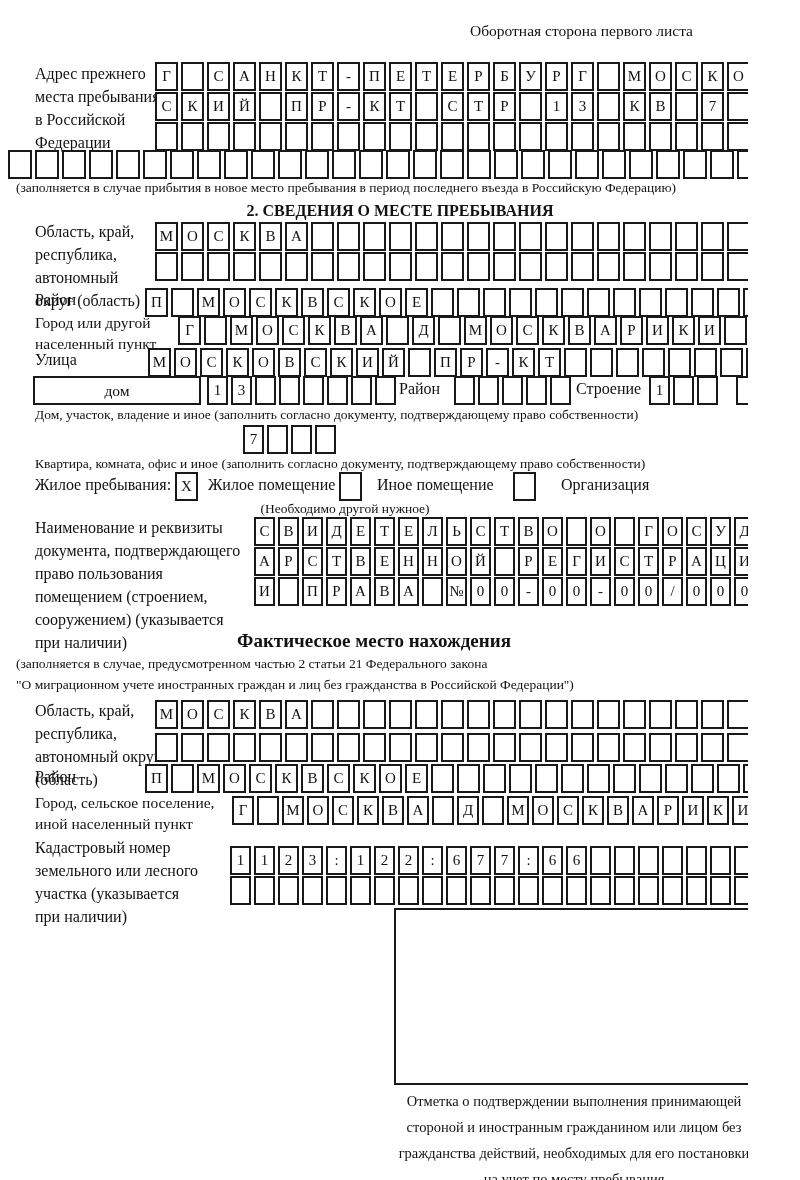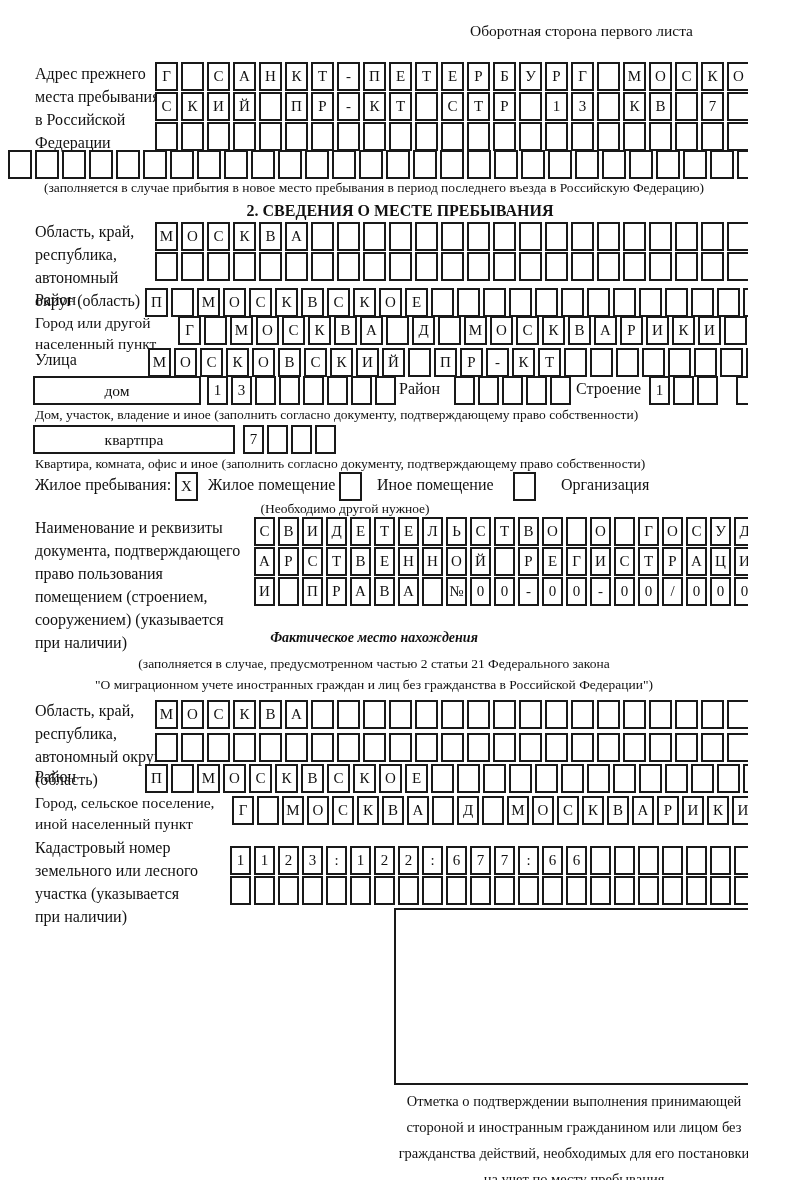--- a/index.html
+++ b/index.html
@@ -3,21 +3,21 @@
 <meta charset="utf-8">
 <style>
   html,body{margin:0;padding:0;background:#fff;}
   #page{
     position:relative;width:748px;height:1180px;background:#fff;
     font-family:"Liberation Serif","DejaVu Serif",serif;color:#111;overflow:hidden;
   }
   .lbl{position:absolute;font-size:16px;line-height:23px;white-space:pre-line;}
   .lbl2{position:absolute;font-size:15.5px;line-height:21px;white-space:pre-line;}
   .note{position:absolute;font-size:13.5px;}
-  .center{width:100%;text-align:center;left:0;}
+  .center{width:100%;text-align:left;left:16px;}
   .title{position:absolute;width:100%;text-align:center;font-weight:bold;font-size:16px;}
   .cellrow{position:absolute;display:flex;}
   .cell{
     flex:0 0 auto;width:var(--w,19px);height:25px;border:2px solid #191919;margin-right:3px;
     text-align:center;font-size:15px;line-height:25px;background:#fff;
   }
   .cellrow.small{--w:17px;}
   .cellrow.wide{--w:20px;}
   .cbox{
     position:absolute;width:19px;height:25px;border:2px solid #191919;background:#fff;
@@ -319,21 +319,20 @@
   <div class="cellrow small" style="left:649px;top:376px;">
       <div class="cell">1</div>
       <div class="cell"></div>
       <div class="cell"></div>
     </div>
   <div class="cellrow small" style="left:736px;top:376px;">
       <div class="cell"></div>
     </div>
   <div class="note" style="left:35px;top:407px;">Дом, участок, владение и иное (заполнить согласно документу, подтверждающему право собственности)</div>
 
-  <div class="bigbox" style="left:33px;top:425px;width:198px;">квартпра</div>
   <div class="cellrow small" style="left:243px;top:425px;">
       <div class="cell">7</div>
       <div class="cell"></div>
       <div class="cell"></div>
       <div class="cell"></div>
     </div>
   <div class="note" style="left:35px;top:456px;">Квартира, комната, офис и иное (заполнить согласно документу, подтверждающему право собственности)</div>
 
   <div class="lbl" style="left:35px;top:473px;">Жилое пребывания:</div>
   <div class="cbox" style="left:175px;top:472px;">X</div>
@@ -413,21 +412,21 @@
       <div class="cell">0</div>
       <div class="cell">-</div>
       <div class="cell">0</div>
       <div class="cell">0</div>
       <div class="cell">/</div>
       <div class="cell">0</div>
       <div class="cell">0</div>
       <div class="cell">0</div>
     </div>
 
-  <div class="title" style="top:630px;font-size:14px;font-style:italic;">Фактическое место нахождения</div>
+  <div class="title" style="top:630px;font-size:19px;">Фактическое место нахождения</div>
   <div class="note center" style="top:656px;">(заполняется в случае, предусмотренном частью 2 статьи 21 Федерального закона</div>
   <div class="note center" style="top:677px;">"О миграционном учете иностранных граждан и лиц без гражданства в Российской Федерации")</div>
 
   <div class="lbl" style="left:35px;top:699px;">Область, край,
 республика,
 автономный округ
 (область)</div>
   <div class="cellrow" style="left:155px;top:700px;">
       <div class="cell">М</div>
       <div class="cell">О</div>

